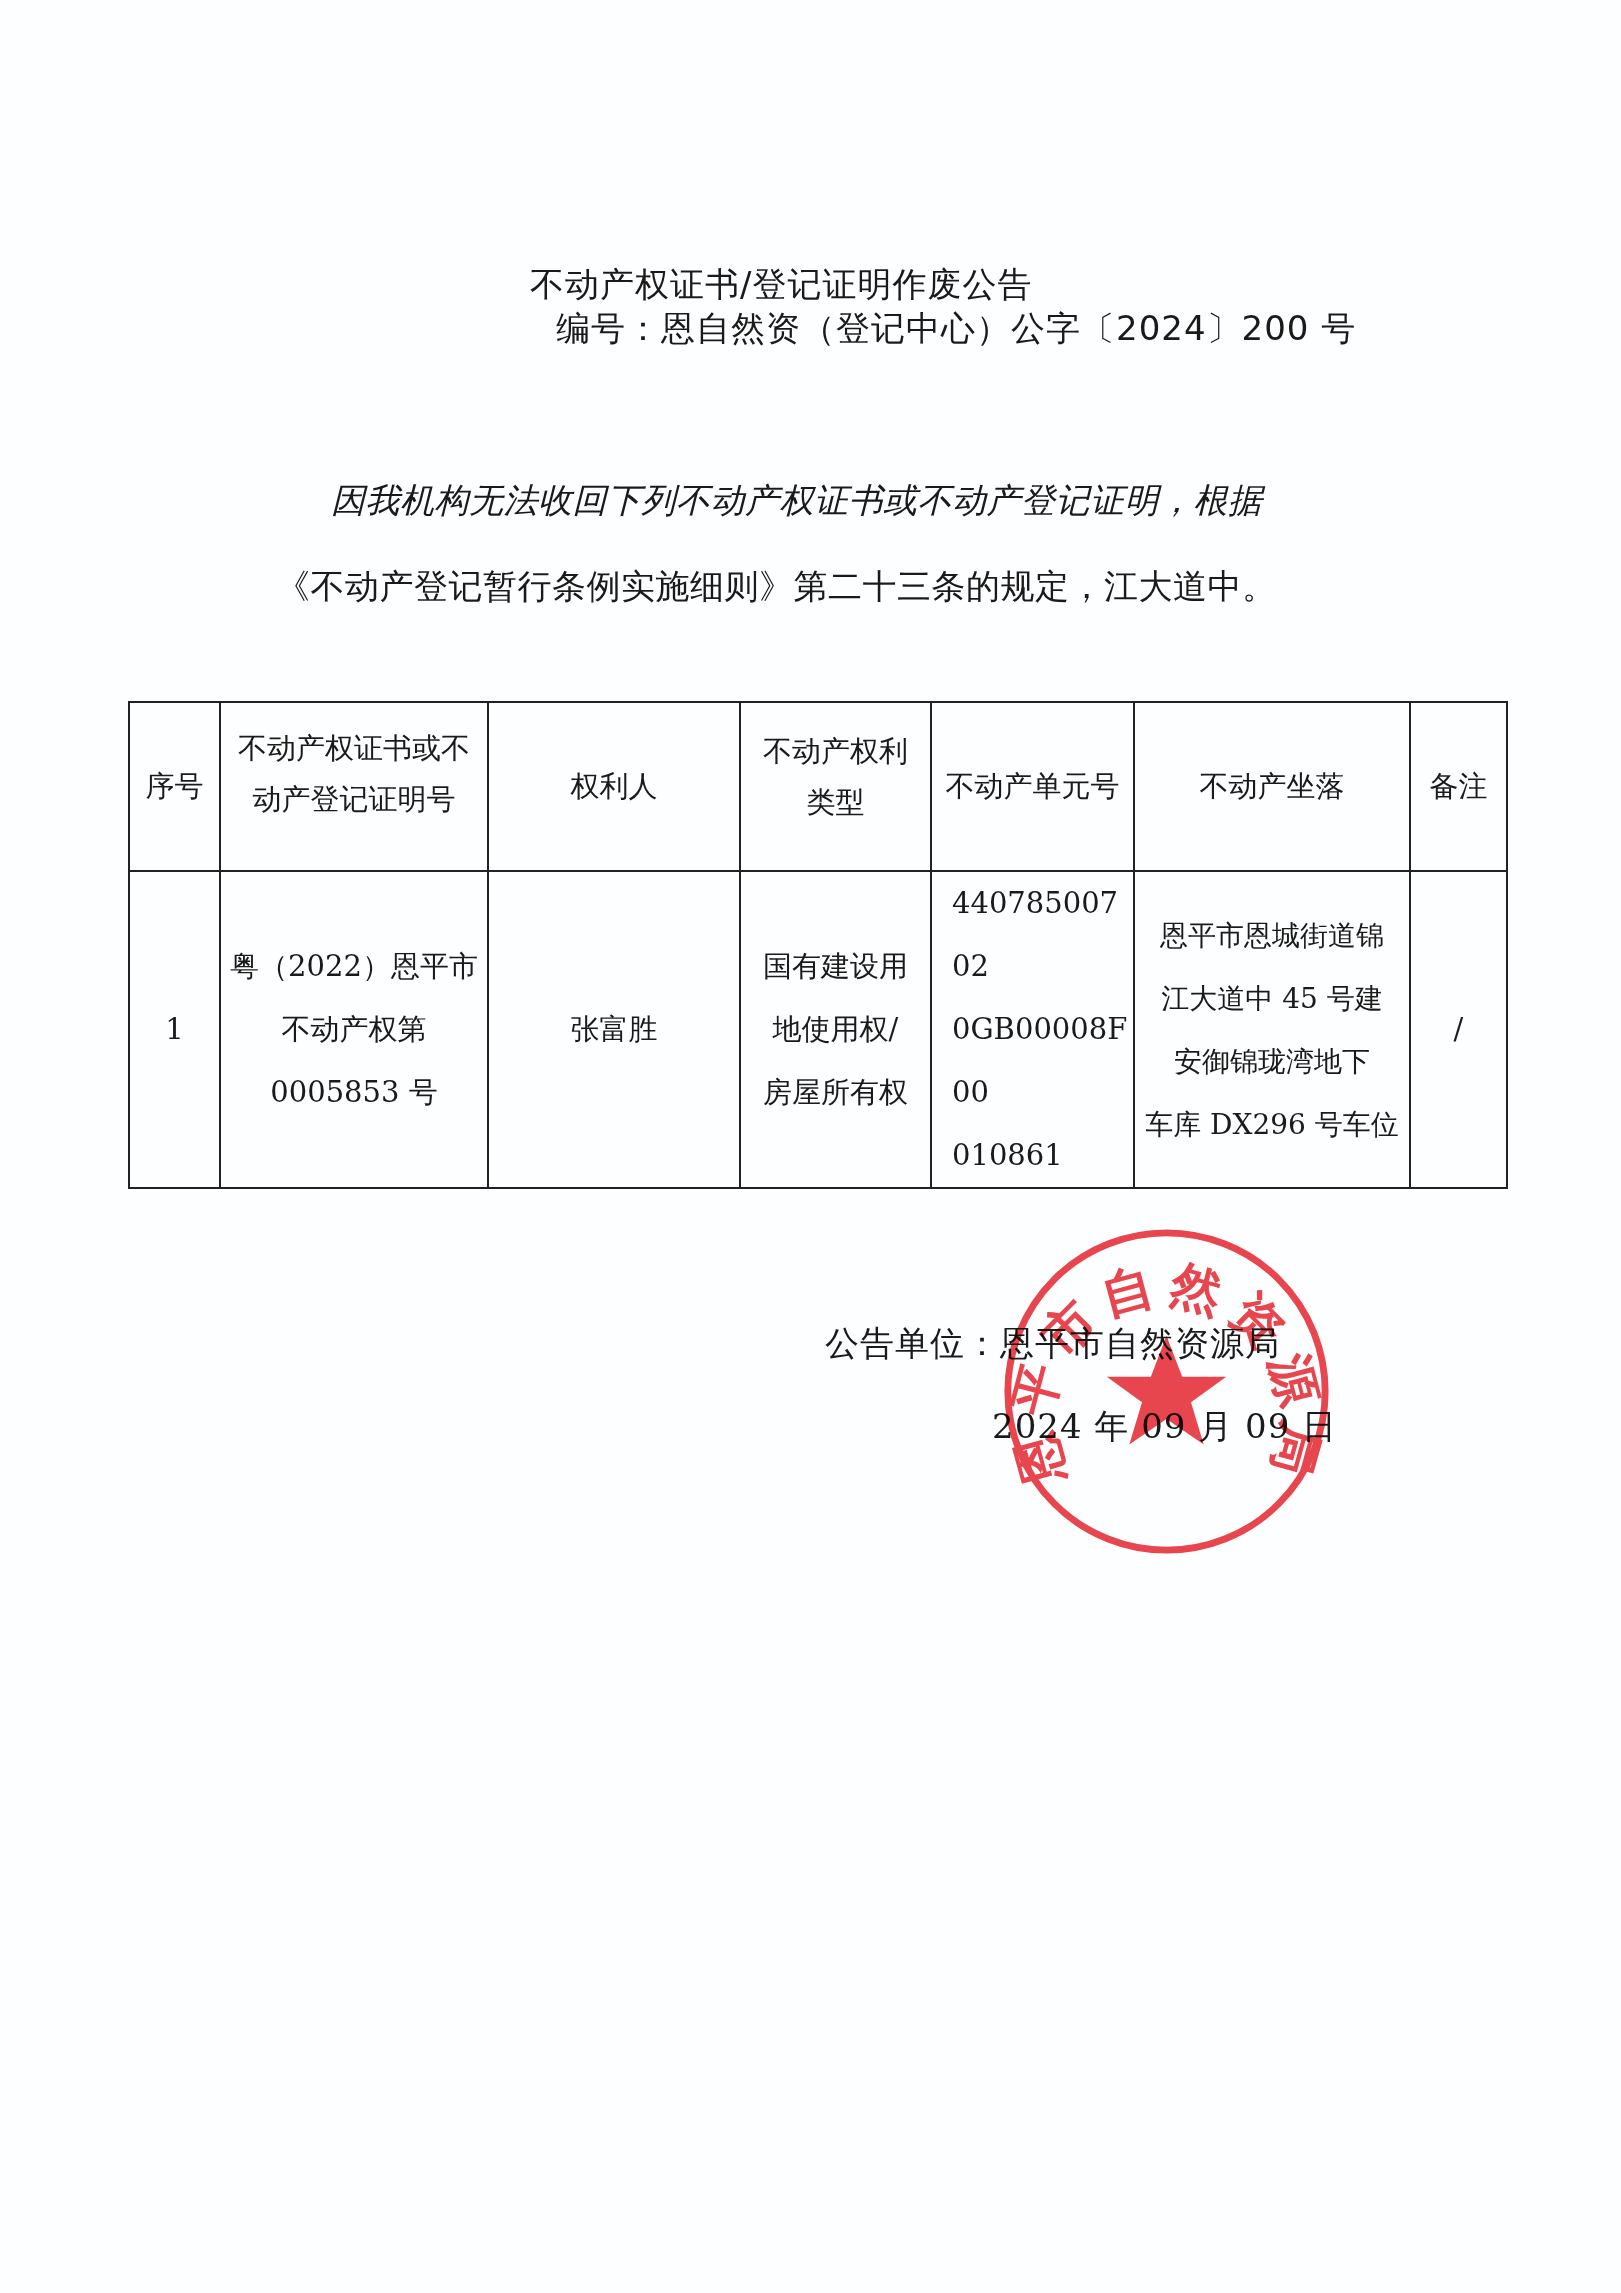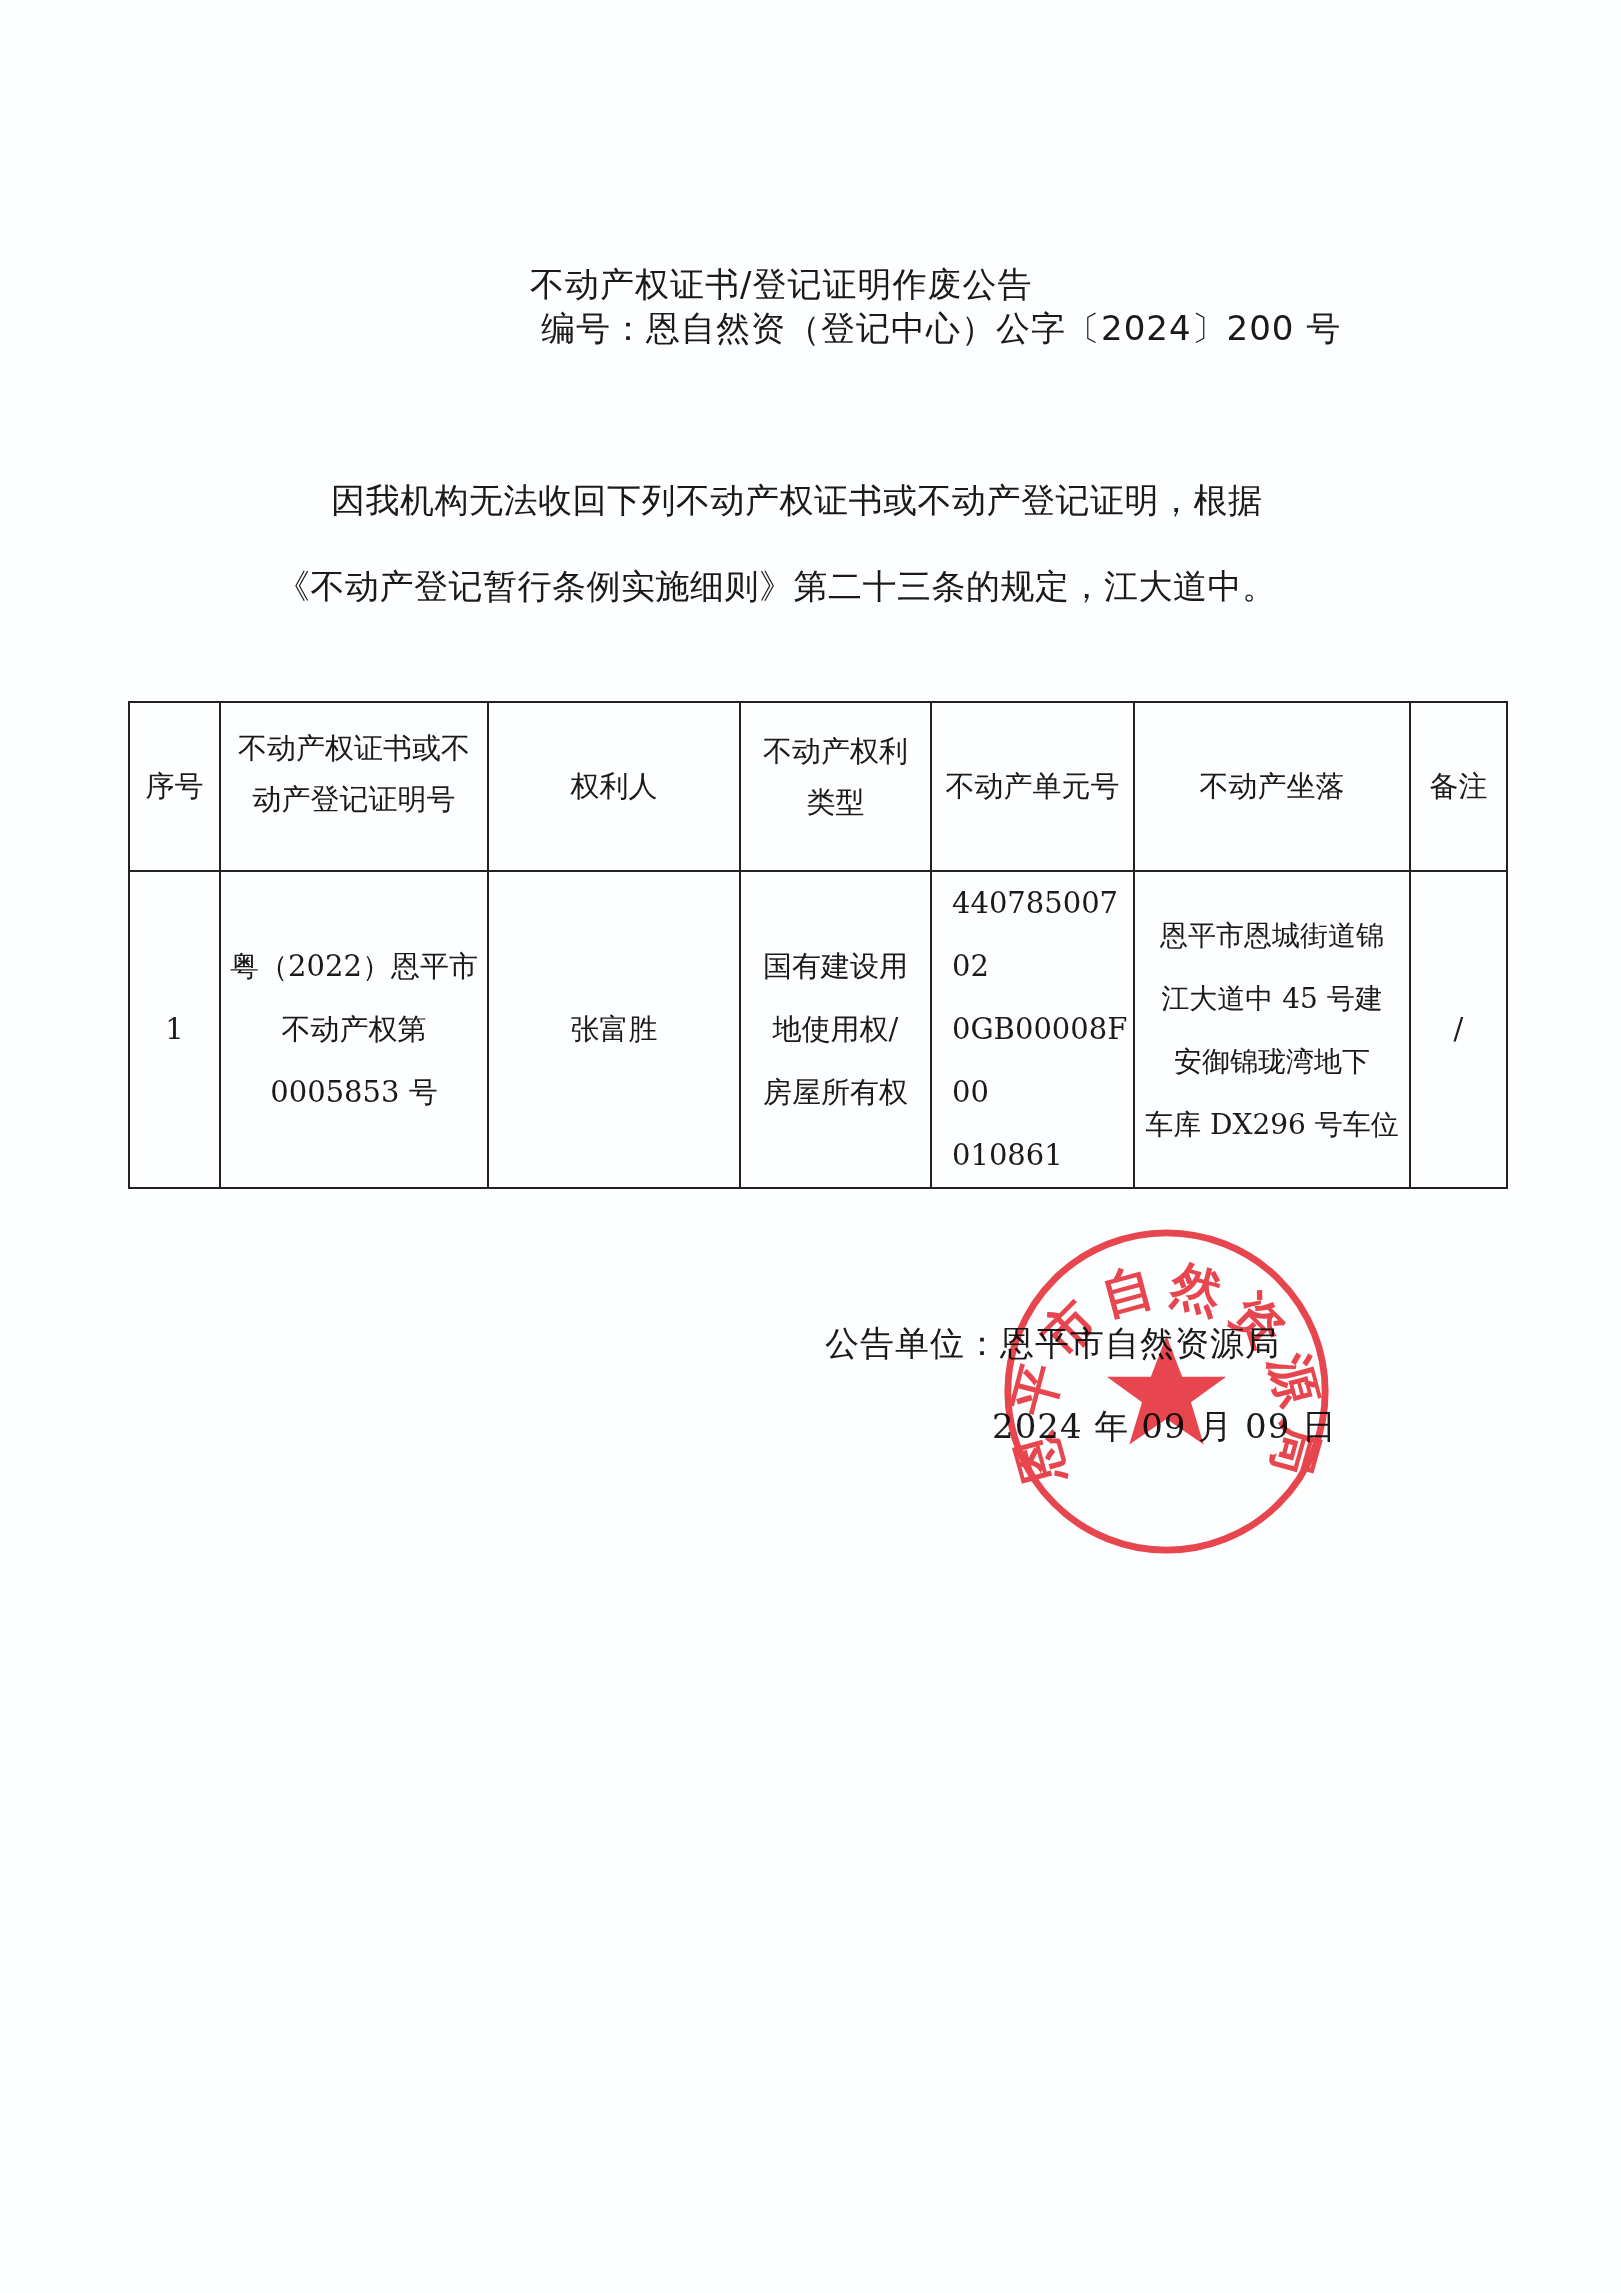--- a/index.html
+++ b/index.html
@@ -11,29 +11,29 @@
     font-family: "DejaVu Serif", "Liberation Serif", serif;
     color: #1a1a1a;
   }
   .abs { position: absolute; }
   .title {
     left: 530px; top: 220px;
     font-family: "DejaVu Sans", "Liberation Sans", sans-serif;
     font-size: 34px; letter-spacing: 1px; white-space: nowrap; margin-top: 42px;
   }
   .docno {
-    left: 541px; top: 306px;
+    left: 556px; top: 306px;
     font-family: "DejaVu Sans", "Liberation Sans", sans-serif;
     font-size: 34px; letter-spacing: 1px; white-space: nowrap;
   }
   .para {
     font-family: "DejaVu Serif", "Liberation Serif", serif;
     font-size: 34px; white-space: nowrap; letter-spacing: 0.5px;
   }
-  .para1 { left: 331px; top: 478px; }
+  .para1 { left: 331px; top: 478px; font-style: italic; }
   .para2 { left: 276px; top: 564px; }
 
   table.notice {
     position: absolute;
     left: 128px; top: 701px;
     width: 1378px; height: 424px;
     border-collapse: collapse;
     table-layout: fixed;
     font-family: "DejaVu Serif", "Liberation Serif", serif;
     font-size: 29px;

